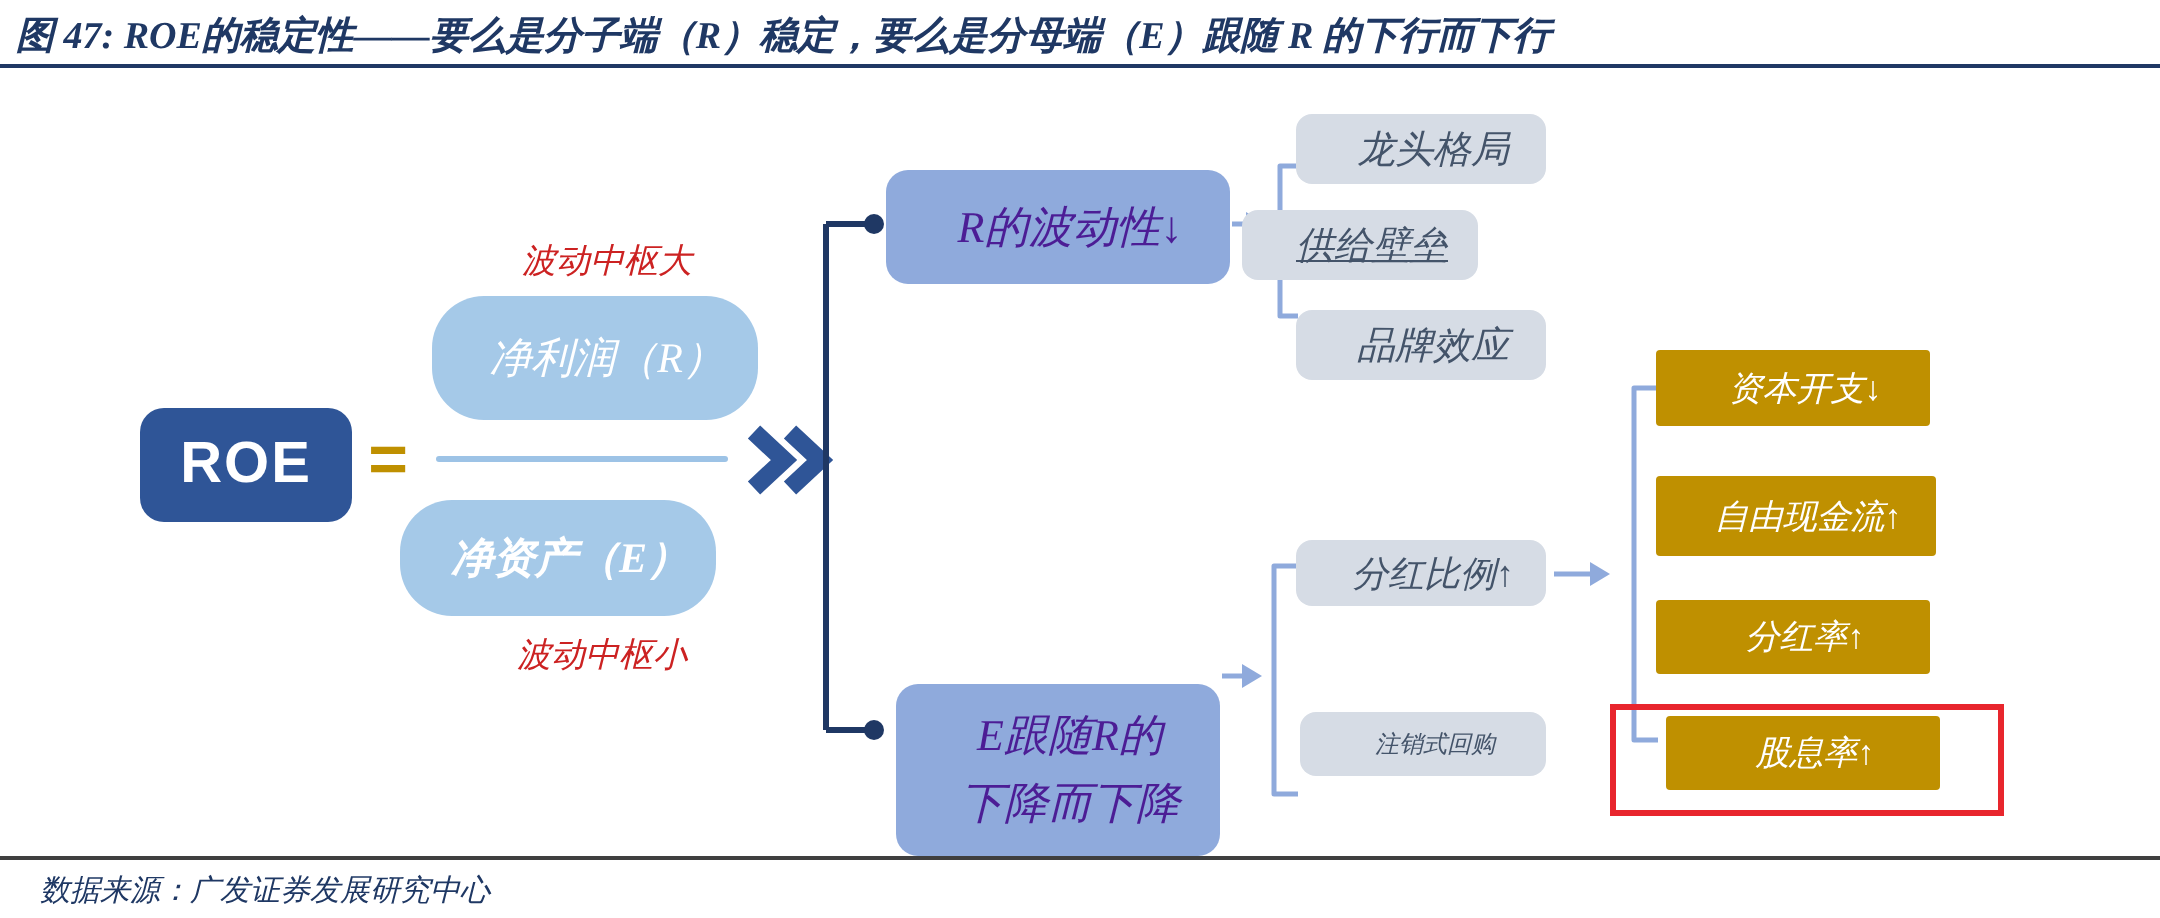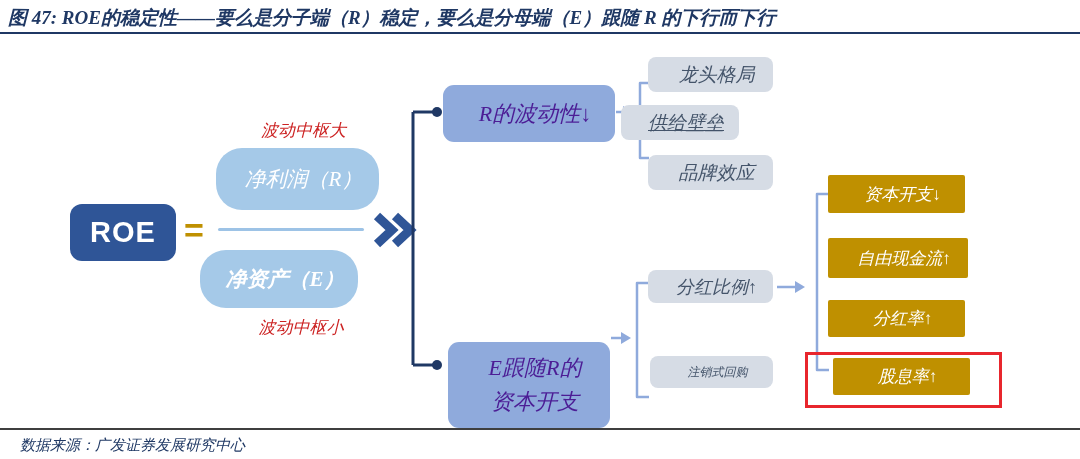--- a/index.html
+++ b/index.html
@@ -138,21 +138,21 @@
 
 <div class="red-note note-top kai">波动中枢大</div>
 <div class="box lightblue num-box kai">净利润（R）</div>
 <div class="frac-line"></div>
 <div class="box lightblue den-box kai">净资产（E）</div>
 <div class="red-note note-bottom kai">波动中枢小</div>
 
 <div class="box medblue top-branch kai">R的波动性↓</div>
 <div class="box medblue bottom-branch kai">
   <span>E跟随R的</span>
-  <span>资本开支</span>
+  <span>下降而下降</span>
 </div>
 
 <div class="box graybox gchild-0 kai">龙头格局</div>
 <div class="box graybox gchild-1 kai">供给壁垒</div>
 <div class="box graybox gchild-2 kai">品牌效应</div>
 
 <div class="box graybox bchild-0 kai">分红比例↑</div>
 <div class="box graybox bchild-1 kai">注销式回购</div>
 
 <div class="box goldbox gold-0 kai">资本开支↓</div>

